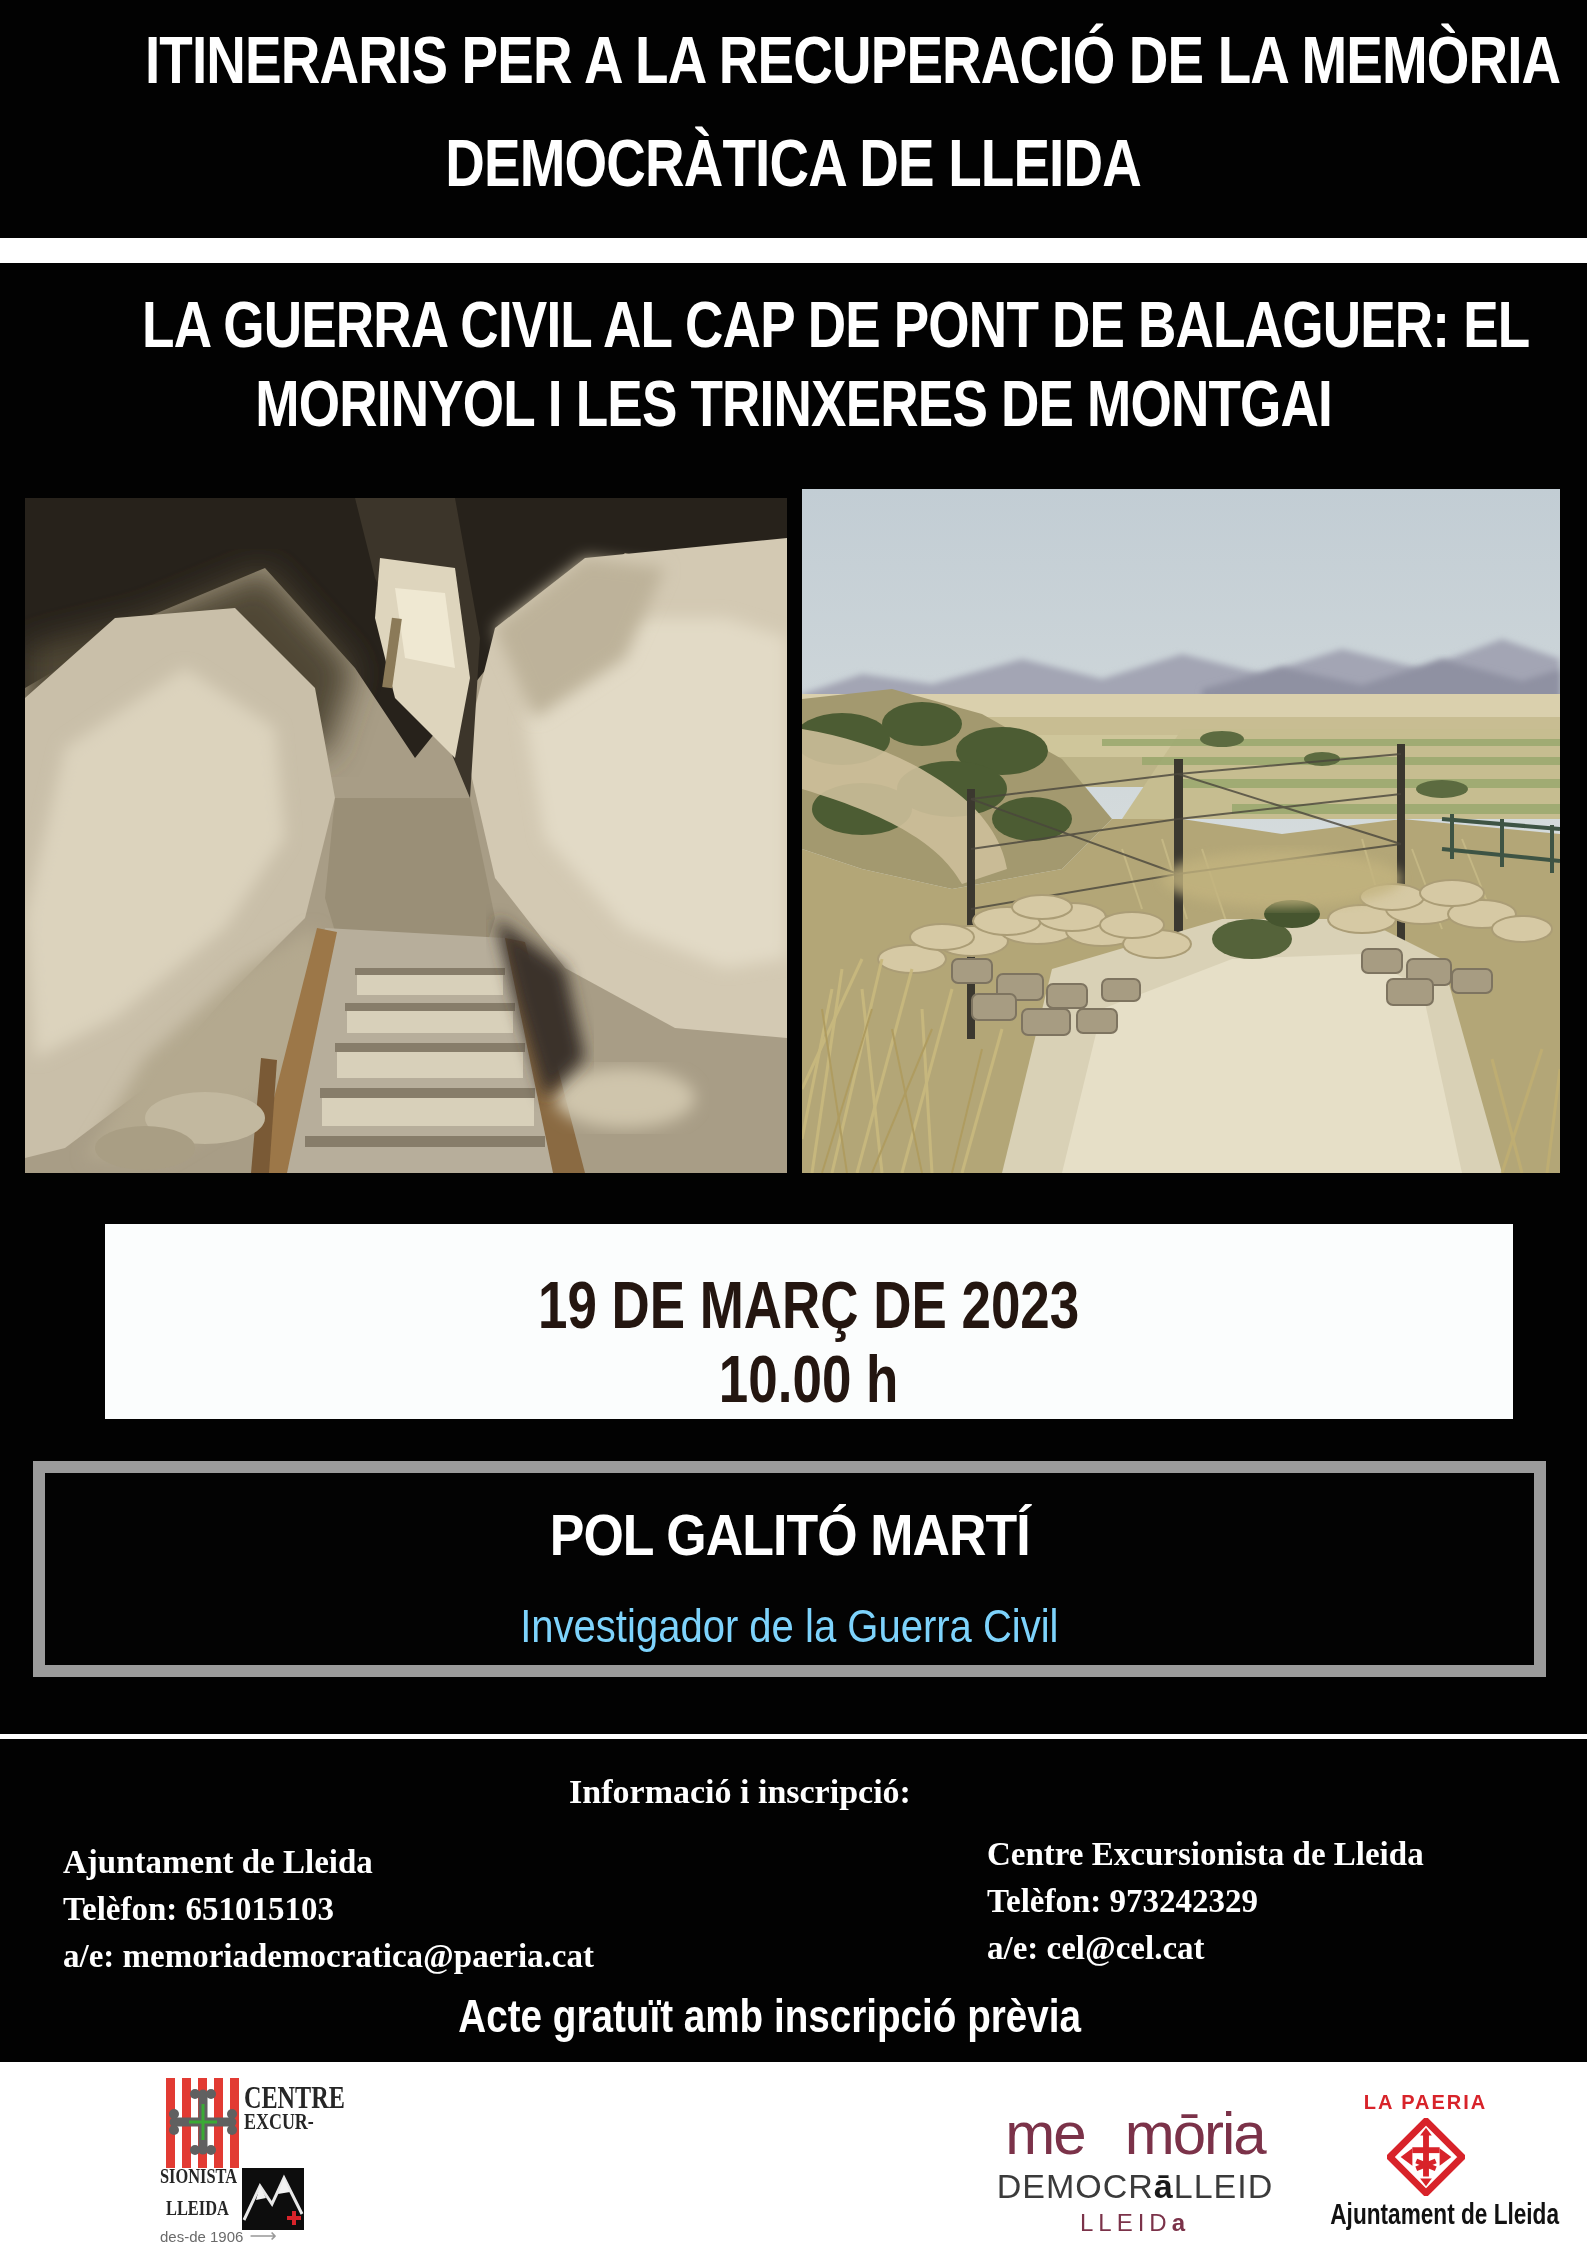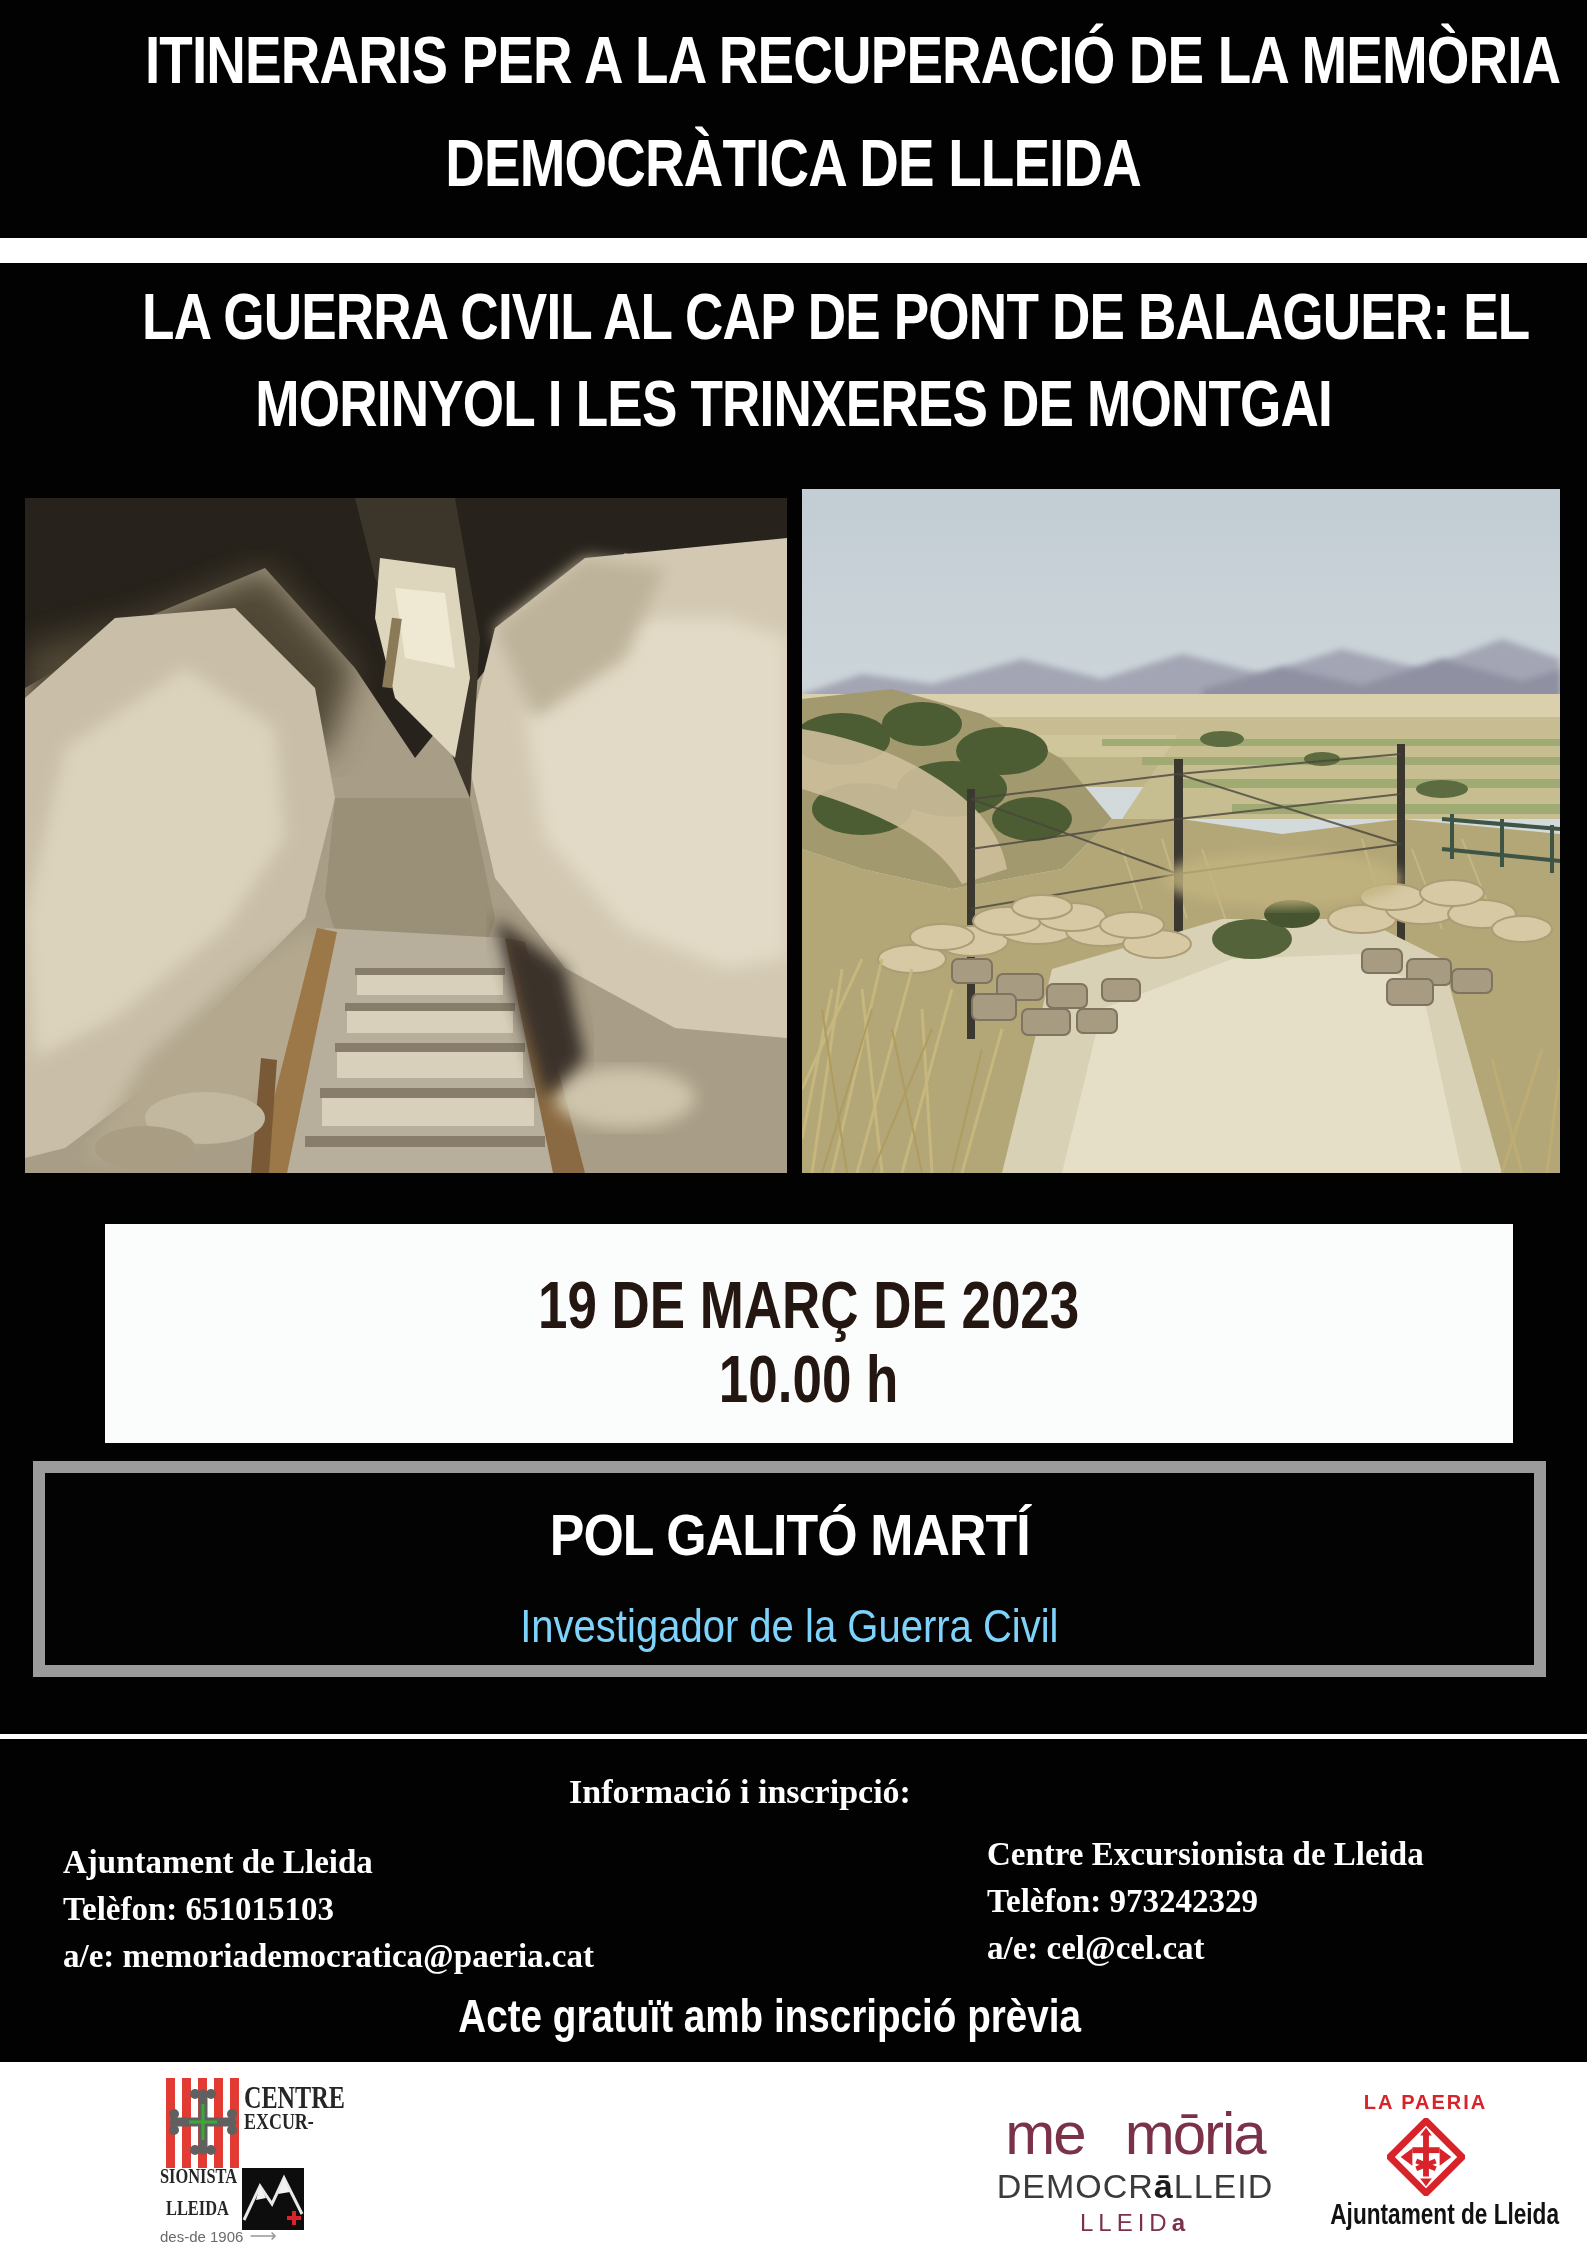--- a/index.html
+++ b/index.html
@@ -9,28 +9,28 @@
   .line{position:absolute;left:0;width:100%;text-align:center;white-space:nowrap;}
   .cond,.sx91,.sx87,.sx84,.sx79{display:inline-block;white-space:nowrap;transform-origin:50% 50%;}
   .cond{transform:scaleX(.83);}
   .sx91{transform:scaleX(.91);}
   .sx87{transform:scaleX(.87);}
   .sx84{transform:scaleX(.84);}
   .sx79{transform:scaleX(.79);}
   .hd{color:#ffffff;font-weight:bold;letter-spacing:-1px;}
   .t1{top:25px;font-size:66px;line-height:70px;}
   .t2{top:128px;font-size:66px;line-height:70px;}
-  .s1{top:282px;font-size:64px;line-height:70px;}
+  .s1{top:290px;font-size:64px;line-height:70px;}
   .s2{top:369px;font-size:64px;line-height:70px;}
   .white-strip{position:absolute;left:0;top:238px;width:100%;height:25px;background:#ffffff;}
   .photo{position:absolute;margin:0;padding:0;overflow:hidden;}
   .photo svg{display:block;width:100%;height:100%;}
   .photo-left{left:25px;top:498px;width:762px;height:675px;}
   .photo-right{left:802px;top:489px;width:758px;height:684px;}
-  .date-box{position:absolute;left:105px;top:1224px;width:1408px;height:219px;background:#fbfdfd;
+  .date-box{position:absolute;left:105px;top:1224px;width:1408px;height:195px;background:#fbfdfd;
             color:#241610;text-align:center;font-weight:bold;}
   .date-l1{margin-top:0;padding-top:44px;font-size:67px;line-height:74px;}
   .date-l2{font-size:67px;line-height:74px;}
   .speaker-box{position:absolute;left:33px;top:1461px;width:1513px;height:216px;box-sizing:border-box;
                border:12px solid #9b9b9b;background:#030303;text-align:center;color:#ffffff;}
   .speaker-name{margin-top:32px;font-size:57px;line-height:60px;font-weight:bold;letter-spacing:-1px;}
   .speaker-role{margin-top:36px;font-size:46px;line-height:50px;font-weight:normal;color:#7dd3fc;}
   .thin-line{position:absolute;left:0;top:1734px;width:100%;height:5px;background:#ffffff;}
   .serif{font-family:"Liberation Serif","DejaVu Serif",serif;font-weight:bold;}
   .info-heading{position:absolute;left:0;top:1770px;width:1480px;text-align:center;

